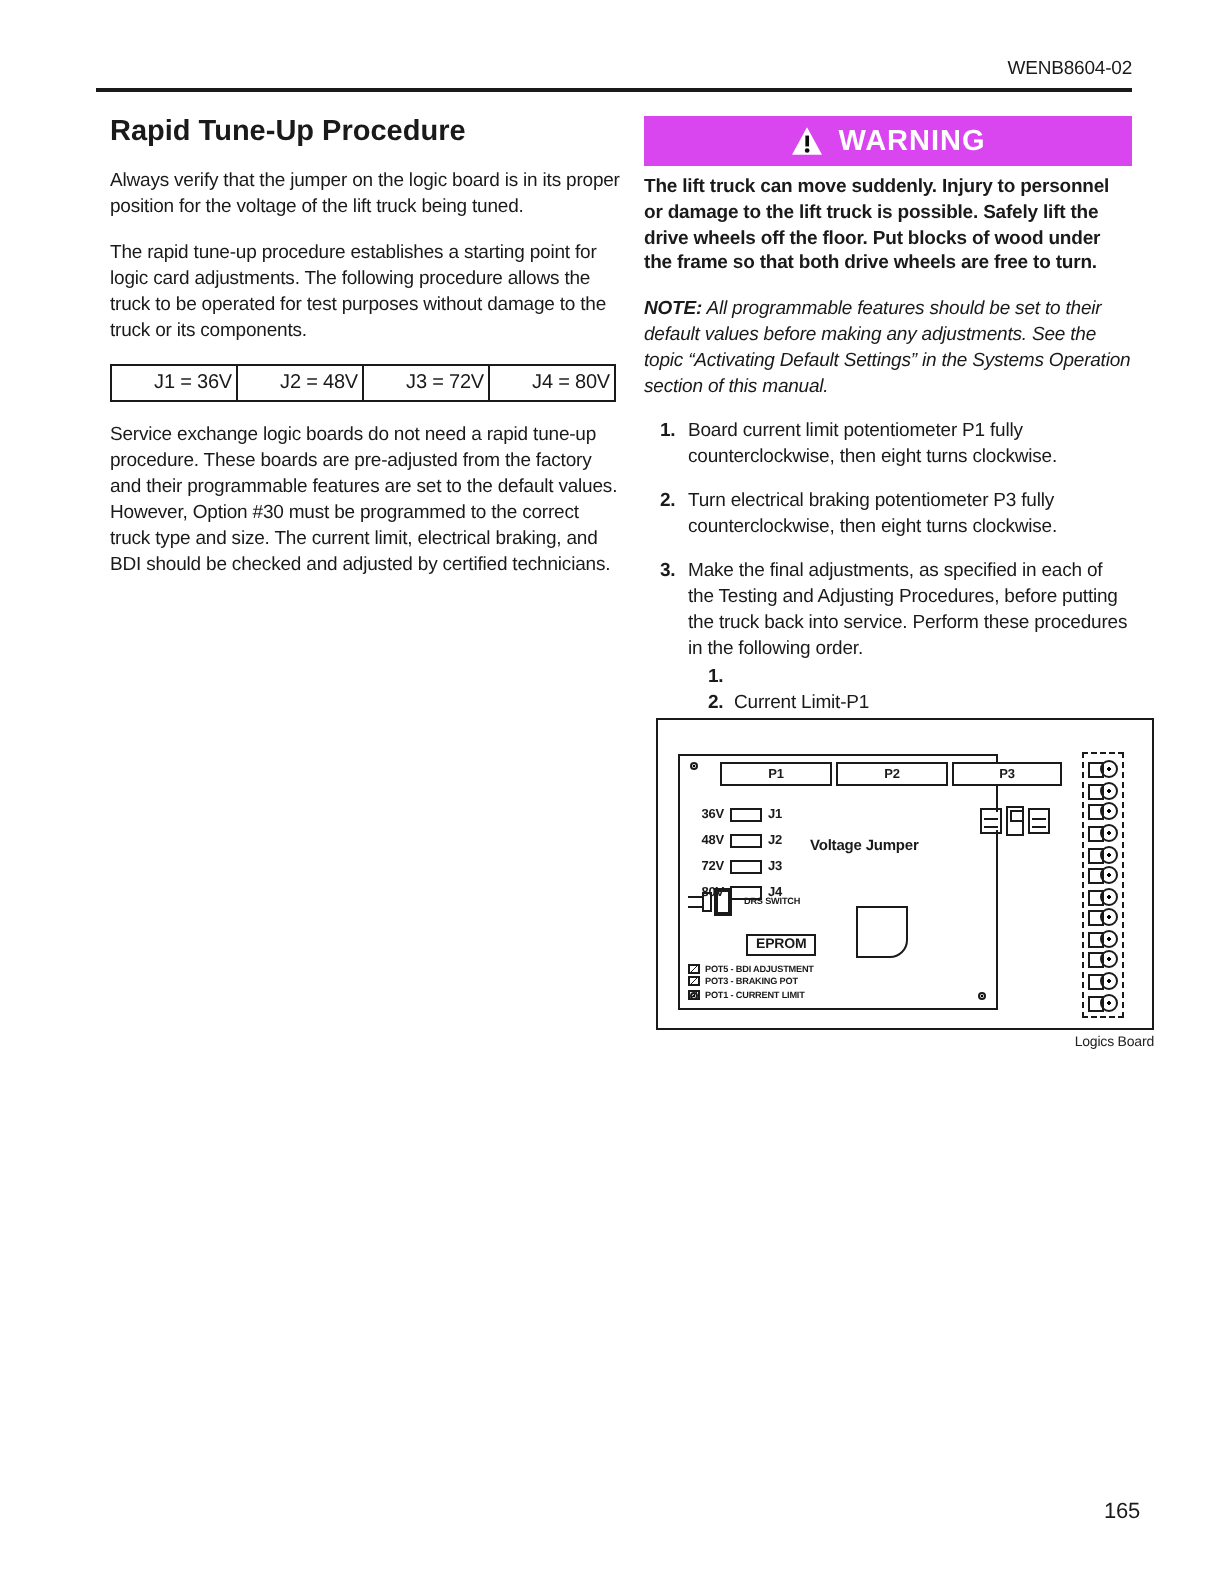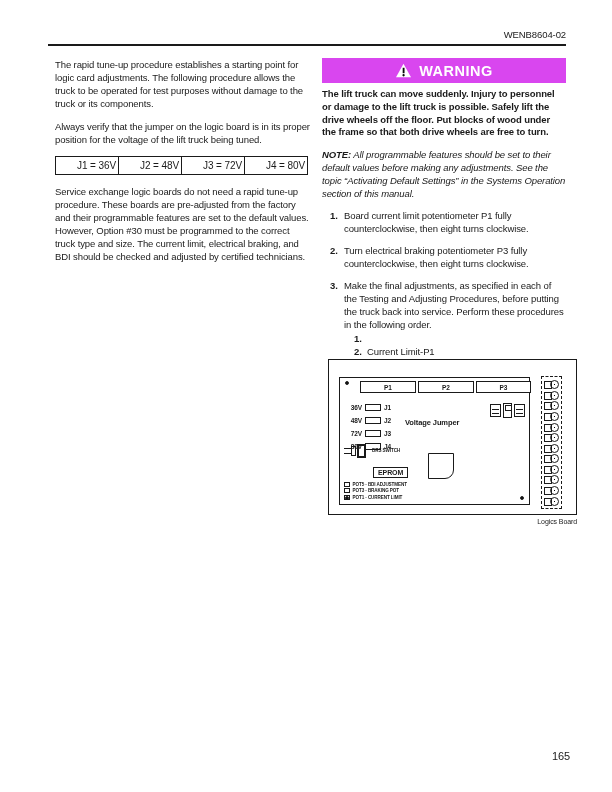--- a/index.html
+++ b/index.html
@@ -40,21 +40,21 @@
   ol.steps .num { font-weight:bold; width:14px; flex:none; margin-left:8px; }
   ol.steps .stext { flex:1; }
   ol.substeps { list-style:none; margin-top:1px; }
   ol.substeps > li { display:flex; font-size:9.5px; line-height:13px; }
   ol.substeps .num { font-weight:bold; width:13px; flex:none; margin-left:10px; }
 
   
   .figure { position:absolute; left:328px; top:359px; width:249px; height:156px; border:1.3px solid #1a1a1a; background:#fff; }
   .fig-caption { position:absolute; left:328px; top:518px; width:249px; text-align:right; font-size:7px; color:#222; }
 
-  .board { position:absolute; left:10px; top:17px; width:191px; height:128px; border:1.2px solid #1a1a1a;text-decoration:underline; }
+  .board { position:absolute; left:10px; top:17px; width:160px; height:128px; border:1.2px solid #1a1a1a;text-decoration:underline; }
   .screw { position:absolute; width:4px; height:4px; border-radius:50%; border:1px solid #1a1a1a; background:radial-gradient(circle,#000 0 0.7px,transparent 0.8px); }
   .screw.tl { left:5px; top:3px; } .screw.tr { right:5px; top:3px; }
   .screw.bl { left:5px; bottom:4px; } .screw.br { right:5px; bottom:4px; }
 
   .connector { position:absolute; top:3px; height:12px; border:1.2px solid #1a1a1a;
     display:flex; align-items:center; justify-content:center; font-size:6.5px; font-weight:bold; background:#fff; }
   .connector.p1 { left:20px; width:56px; }
   .connector.p2 { left:78px; width:56px; }
   .connector.p3 { left:136px; width:55px; }
 
@@ -97,22 +97,23 @@
 </style>
 </head>
 <body>
 
 <div class="page">
 
   <div class="doc-code">WENB8604-02</div>
   <div class="header-rule"></div>
 
   <div class="col-left">
+    <h1 class="title">Rapid Tune-Up Procedure</h1>
+    <p class="body">Always verify that the jumper on the logic board is in its proper position for the voltage of the lift truck being tuned.</p>
     <p class="body">The rapid tune-up procedure establishes a starting point for logic card adjustments. The following procedure allows the truck to be operated for test purposes without damage to the truck or its components.</p>
-    <p class="body">Always verify that the jumper on the logic board is in its proper position for the voltage of the lift truck being tuned.</p>
     <table class="jumper">
       <tbody>
           <tr>
         <td>J1 = 36V</td>
         <td>J2 = 48V</td>
         <td>J3 = 72V</td>
         <td>J4 = 80V</td>
       </tr>
     </tbody>
       </table>

